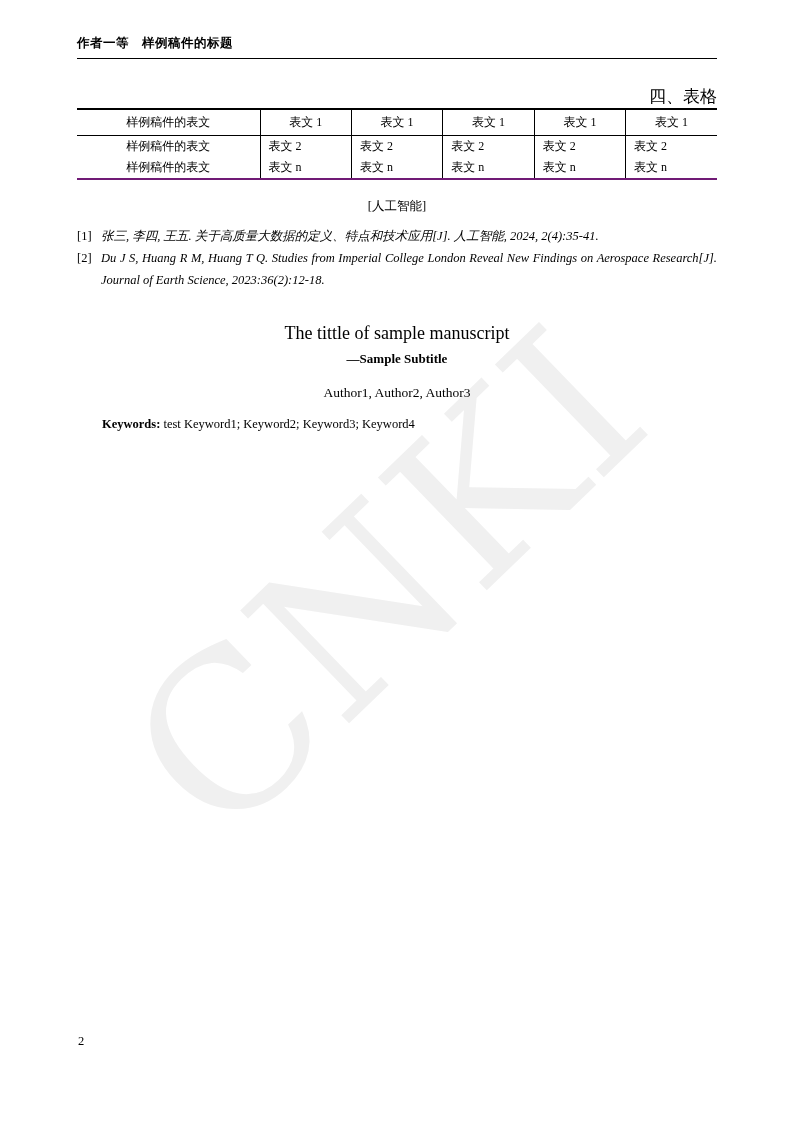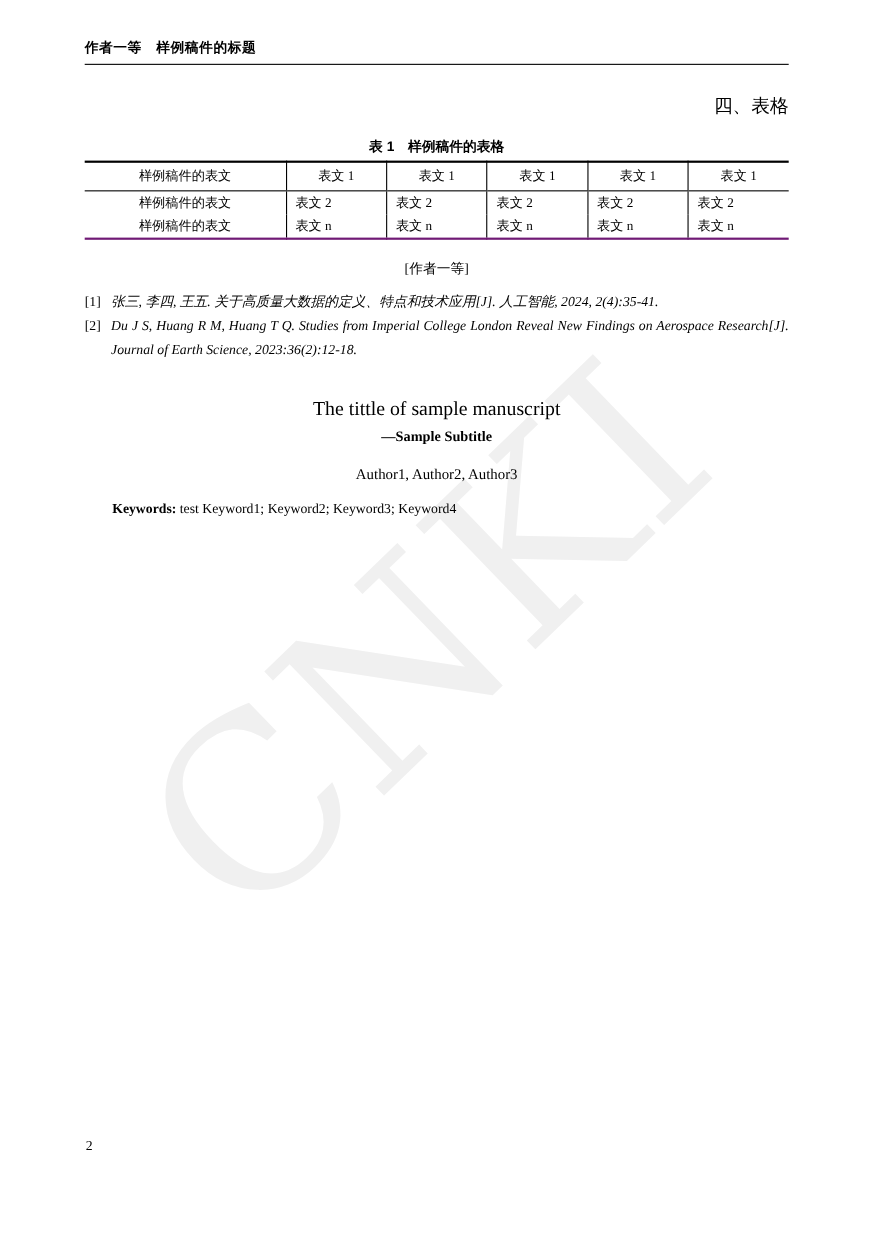--- a/index.html
+++ b/index.html
@@ -127,21 +127,20 @@
 <div class="page">
 
   <div class="watermark" style="color: rgb(240, 240, 240);">CNKI</div>
 
   <div class="content">
 
     <div class="running-header">作者一等　样例稿件的标题</div>
 
     <div class="section-title">四、表格</div>
 
-    <div class="table-caption">表 1　样例稿件的表格</div>
 
     <table class="sample-table">
       <colgroup>
         <col class="col-label">
           <col class="col-data">
           <col class="col-data">
         <col class="col-data">
           <col class="col-data">
           <col class="col-data">
       </colgroup>
@@ -168,21 +167,21 @@
           <td class="rowlabel">样例稿件的表文</td>
           <td class="datacell">表文 n</td>
           <td class="datacell">表文 n</td>
           <td class="datacell">表文 n</td>
           <td class="datacell">表文 n</td>
           <td class="datacell">表文 n</td>
         </tr>
       </tbody>
     </table>
 
-    <div class="refs-heading">[作者一等]</div>
+    <div class="refs-heading">[人工智能]</div>
 
     <div class="ref-list">
       <div class="ref-item">
         <span class="ref-num">[1]</span>
         <span class="ref-text">张三, 李四, 王五. 关于高质量大数据的定义、特点和技术应用[J]. 人工智能, 2024, 2(4):35-41.</span>
       </div>
       <div class="ref-item">
         <span class="ref-num">[2]</span>
         <span class="ref-text">Du J S, Huang R M, Huang T Q. Studies from Imperial College London Reveal New Findings on Aerospace Research[J]. Journal of Earth Science, 2023:36(2):12-18.</span>
       </div>

